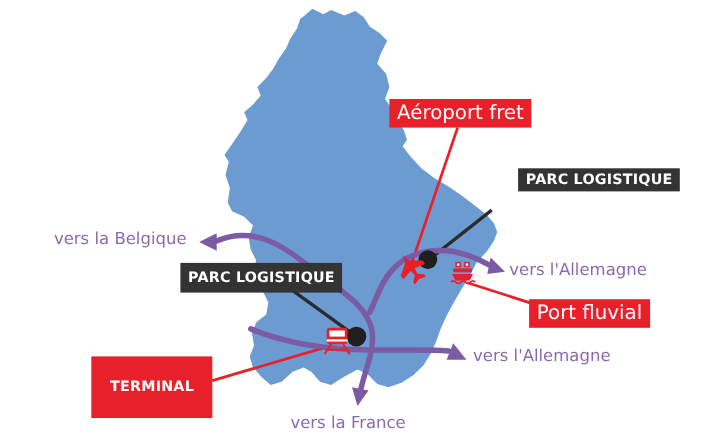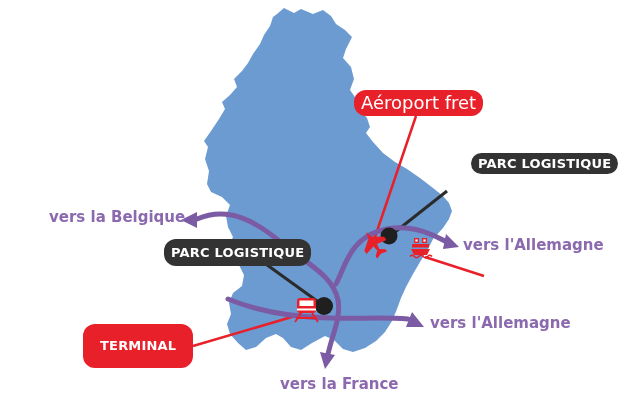--- a/index.html
+++ b/index.html
@@ -22,42 +22,42 @@
   .country{fill:var(--country-fill);}
   .route{stroke:var(--route-purple);stroke-width:5;fill:none;stroke-linecap:round;}
   .arrowhead{fill:var(--route-purple);stroke:none;}
   .leader-black{stroke:var(--leader-black);stroke-width:3;fill:none;}
   .leader-red{stroke:var(--leader-red);stroke-width:2.5;fill:none;}
   .dot{fill:var(--marker-black);}
   .icon-red{fill:var(--leader-red);}
   .icon-red-stroke{stroke:var(--leader-red);fill:none;}
   .icon-white{fill:#fff;}
 
-  .label{position:absolute;white-space:nowrap;box-sizing:border-box;border-radius:12px;}
+  .label{position:absolute;white-space:nowrap;box-sizing:border-box;}
   .red-label{
     background:var(--label-red-bg);color:var(--label-text);
     font-size:18px;line-height:24px;padding:1px 7px;
   }
   .dark-label{
     background:var(--label-dark-bg);color:var(--label-text);
     font-size:13px;font-weight:bold;line-height:17px;padding:2px 7px;
     letter-spacing:.2px;
     margin-left:36px;
   }
   .dark-label span{display:block;}
   .red-block-label{
     background:var(--label-red-bg);color:var(--label-text);
     font-size:13px;font-weight:bold;line-height:16px;
-    width:110px;height:44px;display:flex;flex-direction:column;
+    width:110px;height:56px;display:flex;flex-direction:column;
     justify-content:center;padding-left:17px;letter-spacing:.2px;
   }
   .red-block-label span{display:block;}
   .direction{
     position:absolute;color:var(--direction-text);
-    font-size:15px;font-weight:bold;white-space:nowrap;
+    font-size:15px;font-weight:normal;white-space:nowrap;
   }
 </style>
 </head>
 <body>
 
 <div id="stage">
 
   <svg id="map-svg" width="640" height="400" viewBox="0 0 640 400">
 
     <path class="country" d="M277,14 L284,8 L294,13 L301,9 L313,14 L323,10 L331,16 L336,24 L345,30 L352,37
@@ -108,33 +108,34 @@
     <g transform="translate(297,297)">
       <rect class="icon-red" x="0" y="1" width="19" height="15" rx="3"></rect>
       <rect class="icon-white" x="2.5" y="3.5" width="14" height="5.5"></rect>
       <rect class="icon-white" x="0" y="11.5" width="19" height="2"></rect>
       <path class="icon-red-stroke" style="stroke-width:1.8" d="M4,16 L-2,25 M15,16 L21,25 M-1,21 L20,21"></path>
     </g>
   </svg>
 
   <div class="label red-label" style="left:354px;top:90px;">Aéroport fret</div>
 
+  <div class="label red-label" style="left:481px;top:272px;">Port fluvial</div>
 
   <div class="label red-block-label" style="left:83px;top:324px;">
     <span>TERMINAL</span>
   </div>
 
   <div class="label dark-label" style="left:435px;top:153px;">
     <span>PARC LOGISTIQUE</span>
   </div>
 
   <div class="label dark-label" style="left:128px;top:239px;padding:5px 7px;">
     <span>PARC LOGISTIQUE</span>
   </div>
 
   <div class="direction" style="left:49px;top:208px;">vers la Belgique</div>
 
   <div class="direction" style="left:463px;top:236px;">vers l'Allemagne</div>
 
   <div class="direction" style="left:430px;top:314px;">vers l'Allemagne</div>
 
-  <div class="direction" style="left:280px;top:375px;">vers la France</div>
+  <div class="direction" style="left:264px;top:375px;">vers la France</div>
 </div>
 
 </body></html>

